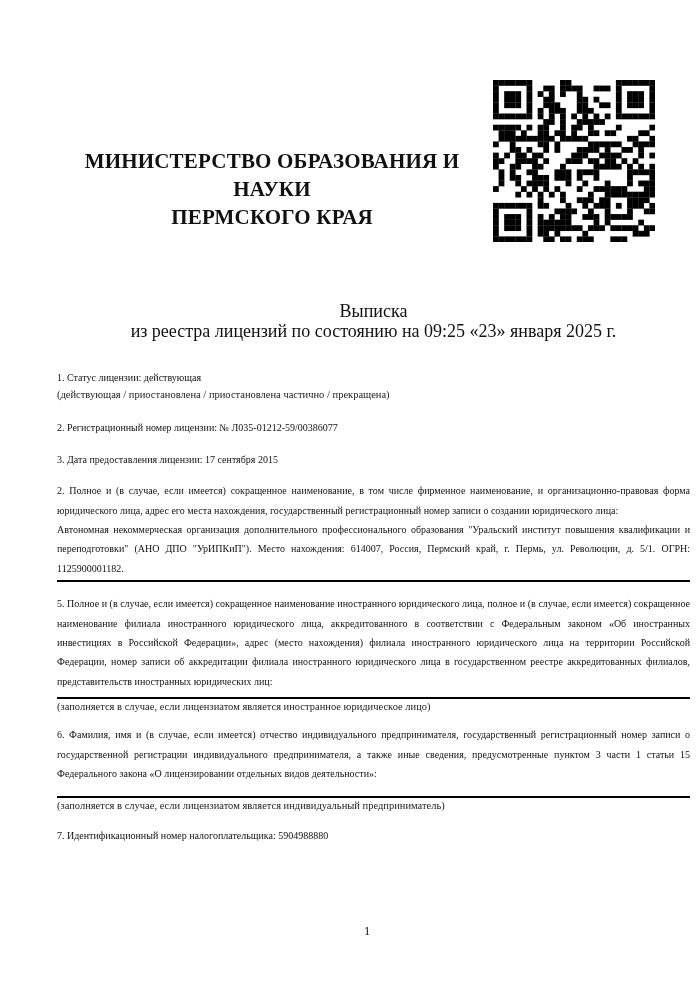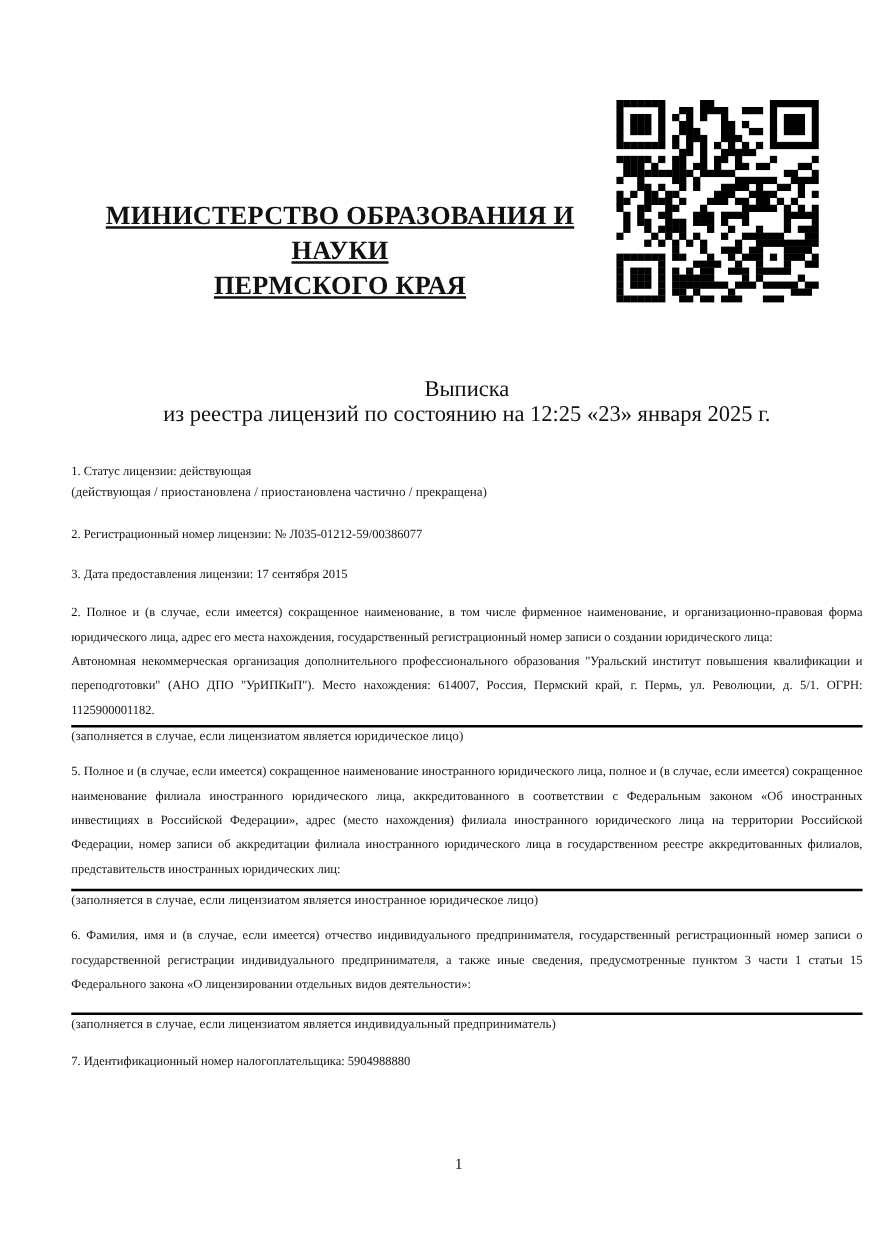--- a/index.html
+++ b/index.html
@@ -8,23 +8,22 @@
     width: 700px;
     height: 990px;
     background: #ffffff;
     color: #111111;
     font-family: "Liberation Serif", "DejaVu Serif", serif;
     overflow: hidden;
   }
   
   .header {
     display: flex;
-    align-items: flex-end;
+    align-items: center;
     padding: 80px 45px 0 57px;
-    text-decoration: underline;
   }
   .ministry {
     flex: 1;
     padding-top: 55px;
     text-align: center;
   }
   .ministry-name {
     font-weight: bold;
     font-size: 21px;
     line-height: 28px;
@@ -526,41 +525,40 @@
           <rect x="122.90" y="156.41" width="5.79" height="5.79"></rect>
           <rect x="128.48" y="156.41" width="5.79" height="5.79"></rect>
         </svg>
     </div>
   </div>
 
   <div class="content">
 
     <div class="doc-title">
       <div>Выписка</div>
-      <div>из реестра лицензий по состоянию на 12:25 «23» января 2025 г.</div>
+      <div>из реестра лицензий по состоянию на 09:25 «23» января 2025 г.</div>
     </div>
 
     <section class="item i1">
       <p class="body-text">1. Статус лицензии: действующая</p>
       <p class="note">(действующая / приостановлена / приостановлена частично / прекращена)</p>
     </section>
 
     <section class="item i2">
       <p class="body-text">2. Регистрационный номер лицензии: № Л035-01212-59/00386077</p>
     </section>
 
     <section class="item">
       <p class="body-text">3. Дата предоставления лицензии: 17 сентября 2015</p>
     </section>
 
     <section class="item">
       <p class="body-text">2. Полное и (в случае, если имеется) сокращенное наименование, в том числе фирменное наименование, и организационно-правовая форма юридического лица, адрес его места нахождения, государственный регистрационный номер записи о создании юридического лица:</p>
       <p class="body-text">Автономная некоммерческая организация дополнительного профессионального образования "Уральский институт повышения квалификации и переподготовки" (АНО ДПО "УрИПКиП"). Место нахождения: 614007, Россия, Пермский край, г. Пермь, ул. Революции, д. 5/1. ОГРН: 1125900001182.</p>
       <hr class="rule">
-      <p class="note">(заполняется в случае, если лицензиатом является юридическое лицо)</p>
     </section>
 
     <section class="item">
       <p class="body-text">5. Полное и (в случае, если имеется) сокращенное наименование иностранного юридического лица, полное и (в случае, если имеется) сокращенное наименование филиала иностранного юридического лица, аккредитованного в соответствии с Федеральным законом «Об иностранных инвестициях в Российской Федерации», адрес (место нахождения) филиала иностранного юридического лица на территории Российской Федерации, номер записи об аккредитации филиала иностранного юридического лица в государственном реестре аккредитованных филиалов, представительств иностранных юридических лиц:</p>
       <hr class="rule gap-sm">
       <p class="note">(заполняется в случае, если лицензиатом является иностранное юридическое лицо)</p>
     </section>
 
     <section class="item">
       <p class="body-text">6. Фамилия, имя и (в случае, если имеется) отчество индивидуального предпринимателя, государственный регистрационный номер записи о государственной регистрации индивидуального предпринимателя, а также иные сведения, предусмотренные пунктом 3 части 1 статьи 15 Федерального закона «О лицензировании отдельных видов деятельности»:</p>

